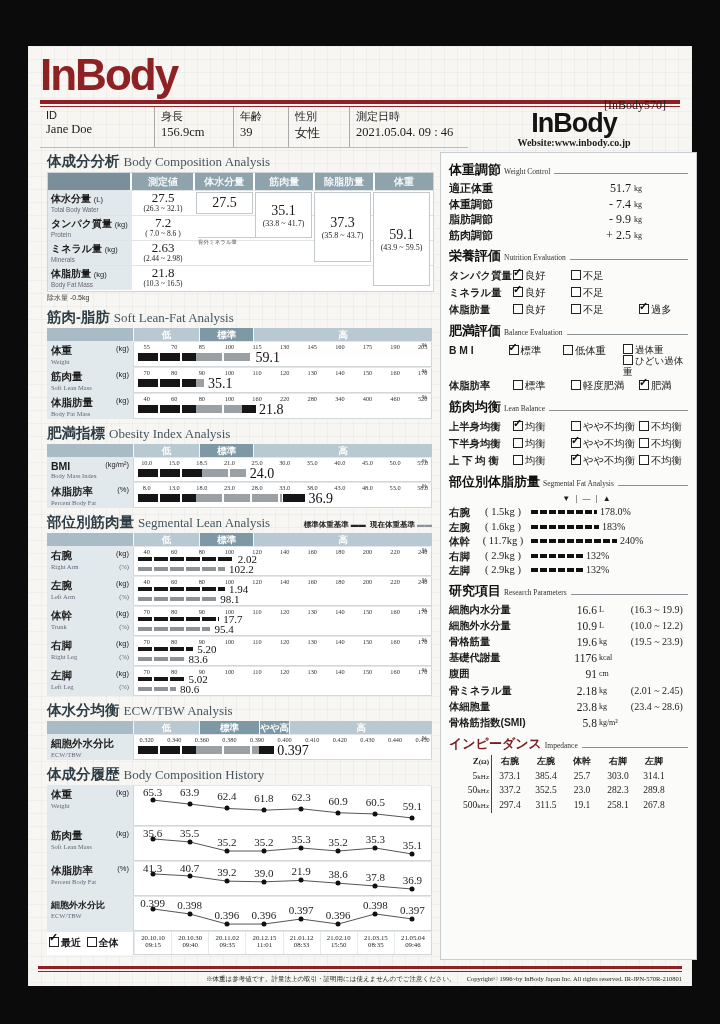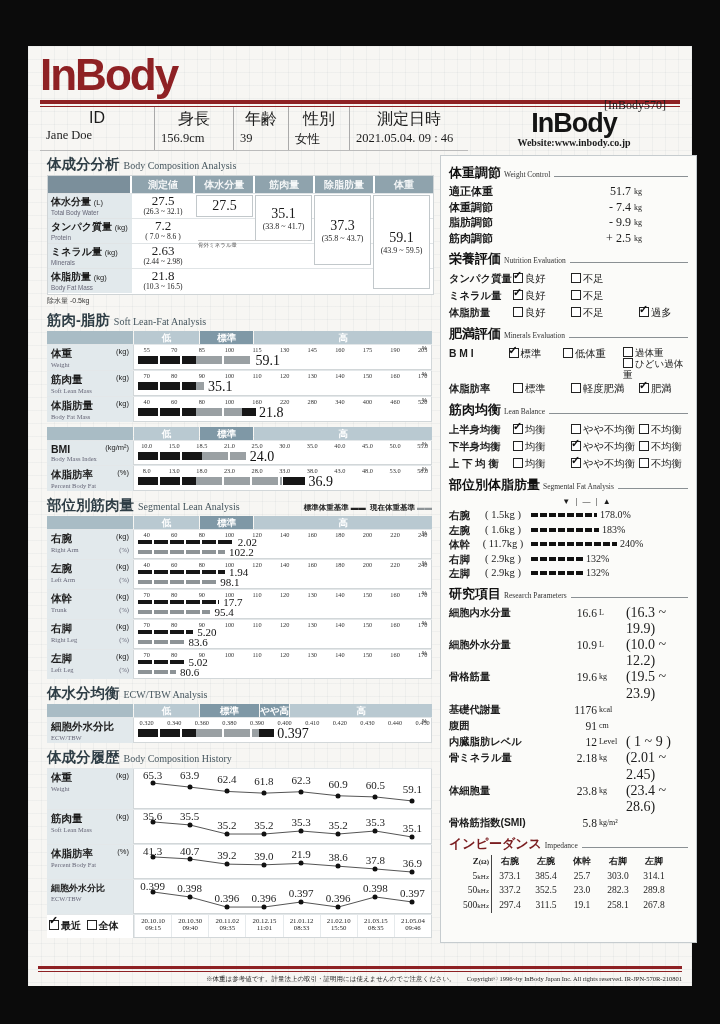--- a/index.html
+++ b/index.html
@@ -11,34 +11,34 @@
         background-size:13px 13px;padding:6px 12px 4px 12px;box-sizing:border-box;}
   .serif{font-family:"Liberation Serif",serif;}
   
   .brand{font-size:44px;font-weight:800;color:#8e2124;letter-spacing:-2px;line-height:46px;}
   .model{position:absolute;right:14px;top:46px;font-family:"Liberation Serif",serif;font-size:12px;}
   .dblrule{border-top:4px solid #8e2124;border-bottom:1px solid #8e2124;height:2px;margin-top:2px;}
   .hdr2{display:flex;}
   .infobar{flex:1;display:flex;border-bottom:1px solid #bbb;}
   .ifield{padding:2px 6px;border-left:1px solid #aaa;}
   .ifield:first-child{border-left:none;}
-  .ifield .l{font-size:16px;text-align:center;}
+  .ifield .l{font-size:11px;}
   .ifield .v{font-size:12.5px;font-family:"Liberation Serif",serif;margin-top:1px;}
   .brandright{width:212px;text-align:center;padding-top:2px;}
   .brand2{font-size:27px;font-weight:800;color:#141414;letter-spacing:-1px;line-height:28px;}
   .web{font-size:10px;font-weight:700;font-family:"Liberation Serif",serif;}
   
   .main{display:flex;margin-top:4px;}
   .left{width:392px;}
   .rightcol{flex:1;margin-left:8px;border:1px solid #c6cccf;background:#fbfbf9;
             padding:4px 8px 4px 8px;box-sizing:border-box;}
   .sec{margin-bottom:5px;padding-left:7px;}
   .sec-h{display:flex;align-items:baseline;margin-bottom:1px;}
   .sec-h .ja{font-size:14.5px;font-weight:800;color:#2e3d45;letter-spacing:0px;}
-  .sec-h .en{font-size:10px;color:#46565e;font-family:"Liberation Serif",serif;margin-left:4px;}
+  .sec-h .en{font-size:13px;color:#46565e;font-family:"Liberation Serif",serif;margin-left:4px;}
   .sec-h .lg{flex:1;font-size:7.5px;text-align:right;color:#222;font-weight:700;}
   
   .bca{position:relative;width:100%;height:118px;border:1px solid #cfd4d6;background:#fff;}
   .bca .hrow{display:flex;height:17px;}
   .bca .hcell{color:#f4f6f7;font-size:10px;font-weight:700;text-align:center;line-height:17px;
               background:#8fa3ad;margin-left:2px;}
   .bca .hcell.first{background:#7b8f9b;margin-left:0;}
   .brow{display:flex;height:24px;border-top:1px solid #e0e4e6;}
   .bl{width:84px;background:#e2e9ec;padding:1px 3px;box-sizing:border-box;}
   .bl .ja{font-size:10px;font-weight:700;}
@@ -115,21 +115,21 @@
   .sf-leg{display:flex;justify-content:center;font-size:8px;margin:0 0 1px 36px;gap:6px;}
   .sf-row{display:flex;align-items:center;font-size:10.5px;line-height:14.5px;}
   .sf-row .lab{width:28px;font-weight:700;}
   .sf-row .kg{width:52px;font-family:"Liberation Serif",serif;font-size:10.5px;text-align:center;}
   .sf-bar{height:4px;background:repeating-linear-gradient(90deg,#111 0 7px,transparent 7px 9px);
           margin:0 3px 0 2px;}
   .sf-row .pv{font-family:"Liberation Serif",serif;font-size:10px;}
   .rs-row{display:flex;font-size:10.3px;line-height:16.2px;font-weight:700;}
   .rs-row .v{width:36px;text-align:right;font-family:"Liberation Serif",serif;font-weight:400;font-size:11.5px;}
   .rs-row .u{width:27px;font-size:8px;font-weight:400;padding-left:2px;font-family:"Liberation Serif",serif;}
-  .rs-row .rg{width:62px;text-align:left;font-family:"Liberation Serif",serif;font-weight:400;font-size:14px;}
+  .rs-row .rg{width:62px;text-align:center;font-family:"Liberation Serif",serif;font-weight:400;font-size:10px;}
   .rs-row .lab{flex:1;}
   .imp{margin-top:2px;font-family:"Liberation Serif",serif;}
   .imp-r{display:flex;font-size:9.5px;line-height:13.5px;}
   .imp-r .f{width:40px;text-align:right;border-right:1px solid #444;padding-right:2px;}
   .imp-r .c{width:36px;text-align:center;}
   .imp-r.hd{font-weight:700;font-family:"Liberation Sans",sans-serif;font-size:9px;}
   
   .pfoot{position:absolute;left:10px;right:10px;bottom:2px;}
   .frule{border-top:3px solid #8e2124;border-bottom:1px solid #8e2124;height:2px;}
   .frow{display:flex;margin-top:3px;font-size:6.5px;color:#222;}
@@ -362,20 +362,24 @@
                     <div class="seg gray" style="left: 20%; width: 16%;"></div>
                     <div class="seg tip" style="left: 36%; width: 4.7%;"></div>
                     <div class="tval" style="left: 41.9%;">21.8</div>
                   </div>
                 </div>
               </div>
             </div>
         </div>
 
         <div class="sec">
+          <div class="sec-h">
+              <span class="ja">肥満指標</span>
+            <span class="en">Obesity Index Analysis</span>
+            </div>
           <div id="oiaBox">
               <div class="cs-band">
                 <div class="lab"></div>
                 <div style="flex: 1 1 0%; display: flex;">
                   <div class="bd" style="width: 22%;">低</div>
                   <div class="bd dark" style="width: 18%;">標準</div>
                   <div class="bd" style="width: 60%;">高</div>
                 </div>
               </div>
               <div class="cs-row">
@@ -908,21 +912,21 @@
                 <span class="ev-opt" style="width:52px"><span class="cb"></span>良好</span>
                 <span class="ev-opt" style="width:62px"><span class="cb"></span>不足</span>
                 <span class="ev-opt" style="width:auto"><span class="cb on"></span>過多</span>
               </div>
             </div>
         </div>
 
         <div>
           <div class="r-h">
               <span class="ja">肥満評価</span>
-            <span class="en">Minerals Evaluation</span>
+            <span class="en">Balance Evaluation</span>
               <span class="hr"></span>
             </div>
           <div id="obBox">
               <div class="ev-row">
                 <span class="lab">B M I</span>
                 <span class="ev-opt" style="width:52px"><span class="cb on"></span>標準</span>
                 <span class="ev-opt" style="width:58px"><span class="cb"></span>低体重</span>
                 <span class="ev-stack"><span><span class="cb"></span>過体重</span><br><span><span class="cb"></span>ひどい過体重</span></span>
               </div>
               <div class="ev-row">
@@ -1032,26 +1036,20 @@
                 <span class="lab">基礎代謝量</span>
                 <span class="v">1176</span>
                 <span class="u">kcal</span>
                 <span class="rg"></span>
               </div>
               <div class="rs-row">
                 <span class="lab">腹囲</span>
                 <span class="v">91</span>
                 <span class="u">cm</span>
                 <span class="rg"></span>
-              </div>
-              <div class="rs-row">
-                <span class="lab">内臓脂肪レベル</span>
-                <span class="v">12</span>
-                <span class="u">Level</span>
-                <span class="rg">(  1 ~ 9  )</span>
               </div>
               <div class="rs-row">
                 <span class="lab">骨ミネラル量</span>
                 <span class="v">2.18</span>
                 <span class="u">kg</span>
                 <span class="rg">(2.01 ~ 2.45)</span>
               </div>
               <div class="rs-row">
                 <span class="lab">体細胞量</span>
                 <span class="v">23.8</span>

